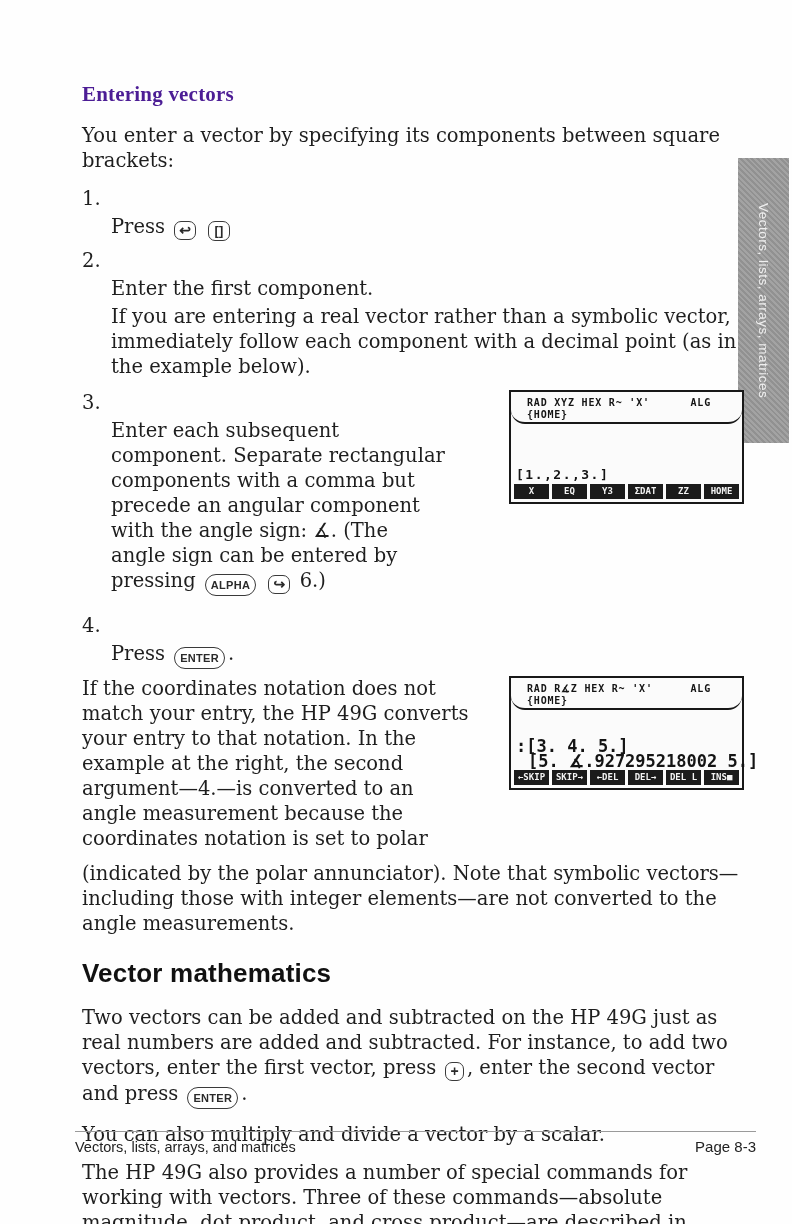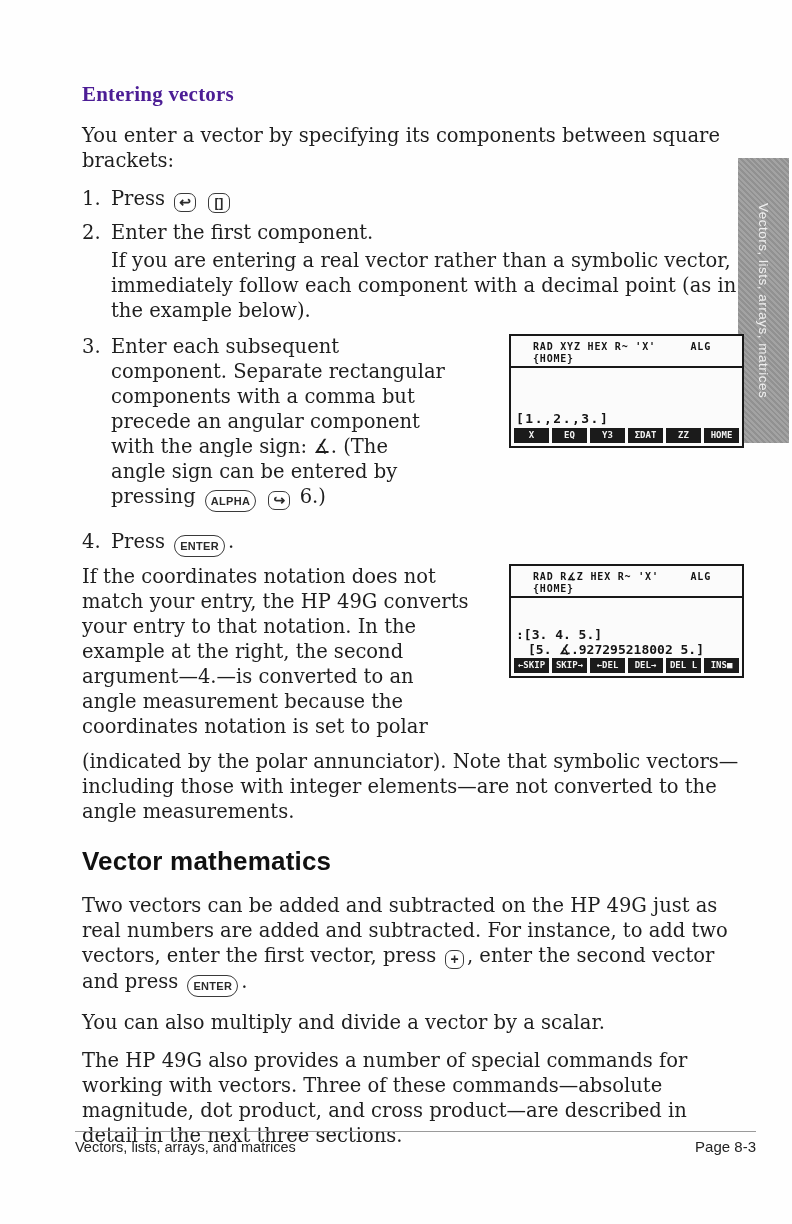--- a/index.html
+++ b/index.html
@@ -12,21 +12,21 @@
     font-family:Liberation Serif, serif;font-weight:700;font-size:21px;
     color:#4c1d95;margin:0 0 16px 0;letter-spacing:0.2px;
   }
   h2.sec{
     font-family:"Liberation Sans",sans-serif;font-weight:700;font-size:26px;
     color:#111;margin:22px 0 16px 0;letter-spacing:0.2px;
   }
   p{font-size:19.5px;line-height:25px;margin:0 0 13px 0;}
   .step{display:flex;margin:0 0 7px 0;font-size:19.5px;line-height:25px;}
   .step-num{width:29px;flex:none;}
-  .step-body{flex:1;}
+  .step-body{flex:1;margin-top:28px;}
   .step-note{margin-top:3px;margin-bottom:4px;}
   .wraprow{display:flex;align-items:flex-start;margin:0 0 10px 0;}
   .wraprow .txtcol{flex:none;}
   .wraprow .imgcol{margin-left:auto;flex:none;}
   .col-step3{width:366px;}
   .col-coords{width:392px;}
 
   
   .key{
     display:inline-block;border:1.6px solid #3a3a3a;border-radius:7px;
@@ -37,29 +37,29 @@
   .key--pill{border-radius:11px;font-size:11px;padding:2px 5px;}
   .key--sym{font-size:14px;line-height:15px;padding:1px 4px;}
 
   
   .calc{
     width:235px;height:114px;box-sizing:border-box;border:2px solid #181818;
     background:#fbfbfb;position:relative;
     font-family:"DejaVu Sans Mono",monospace;font-weight:700;color:#141414;
   }
   .calc-head{
-    padding:5px 5px 1px 22px;font-size:10px;letter-spacing:0.8px;line-height:12px;
-    border-bottom:2px solid #181818;white-space:nowrap;
+    padding:5px 5px 1px 16px;font-size:10px;letter-spacing:0.8px;line-height:12px;
+    border-bottom:2px solid #181818;white-space:nowrap;border-radius:14px;
   }
   .calc-ann{display:flex;}
   .calc-mode{margin-left:auto;margin-right:26px;}
   .calc-entry{
     position:absolute;left:5px;bottom:20px;font-size:13px;letter-spacing:1.5px;white-space:nowrap;
   }
-  .calc-lines{position:absolute;left:5px;right:2px;bottom:19px;font-size:13px;line-height:15px;white-space:nowrap;}
+  .calc-lines{position:absolute;left:5px;right:2px;bottom:19px;font-size:17px;line-height:15px;white-space:nowrap;}
   .calc-line2{padding-left:12px;}
   .softkeys{position:absolute;left:3px;right:3px;bottom:3px;display:flex;gap:3px;}
   .softkey{
     flex:1;background:#1b1b1b;color:#f3f3f3;text-align:center;
     font-size:9px;line-height:11px;padding:2px 0;white-space:nowrap;overflow:hidden;
     font-family:"DejaVu Sans Mono",monospace;font-weight:700;
   }
 
   
   .side-tab{

